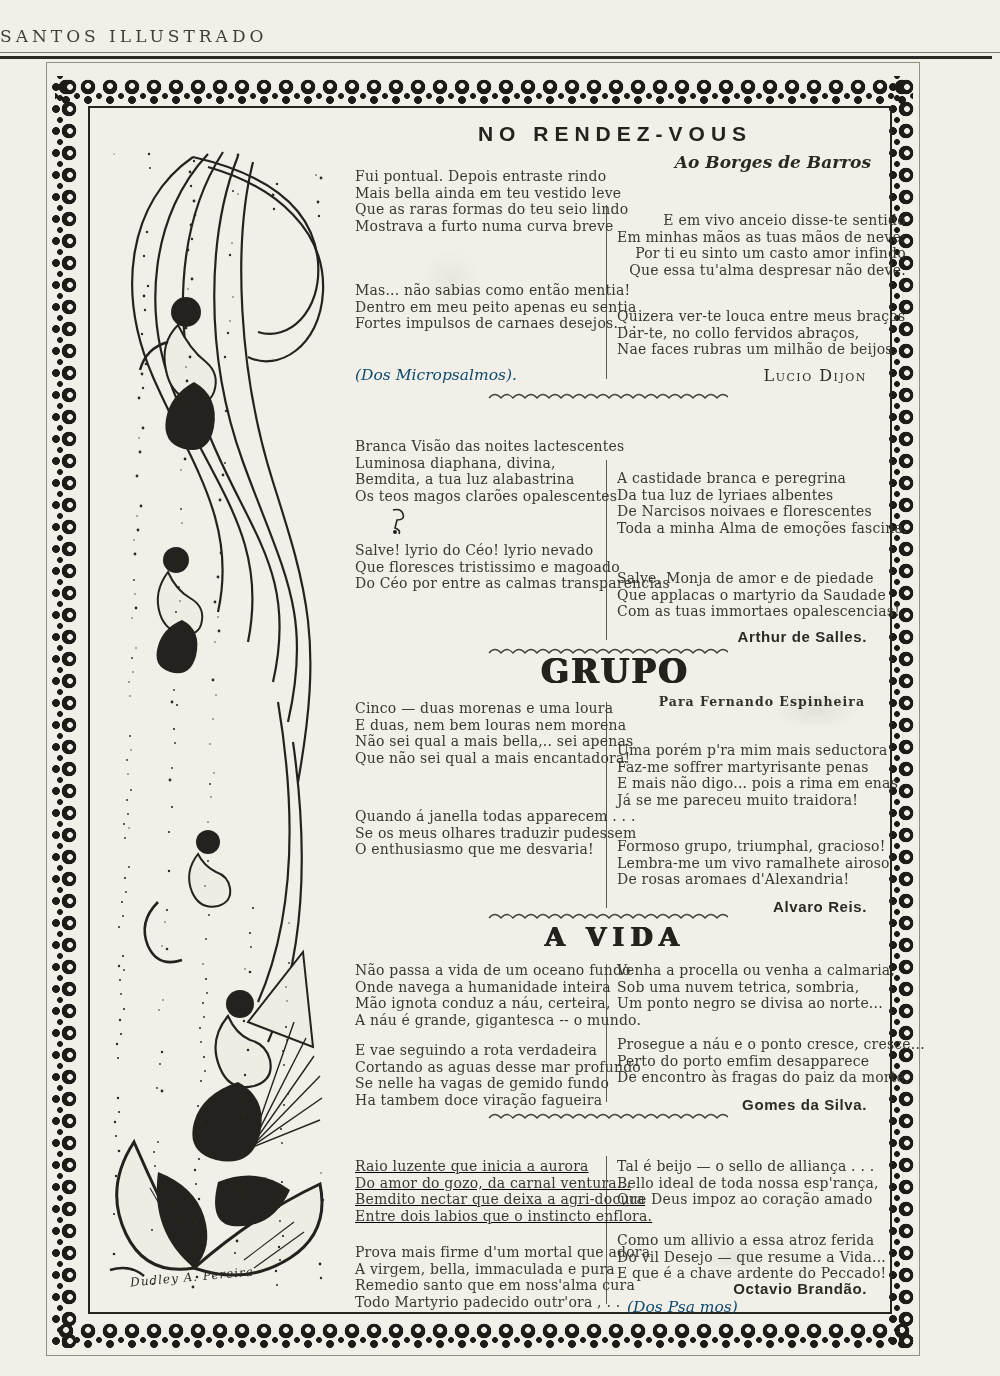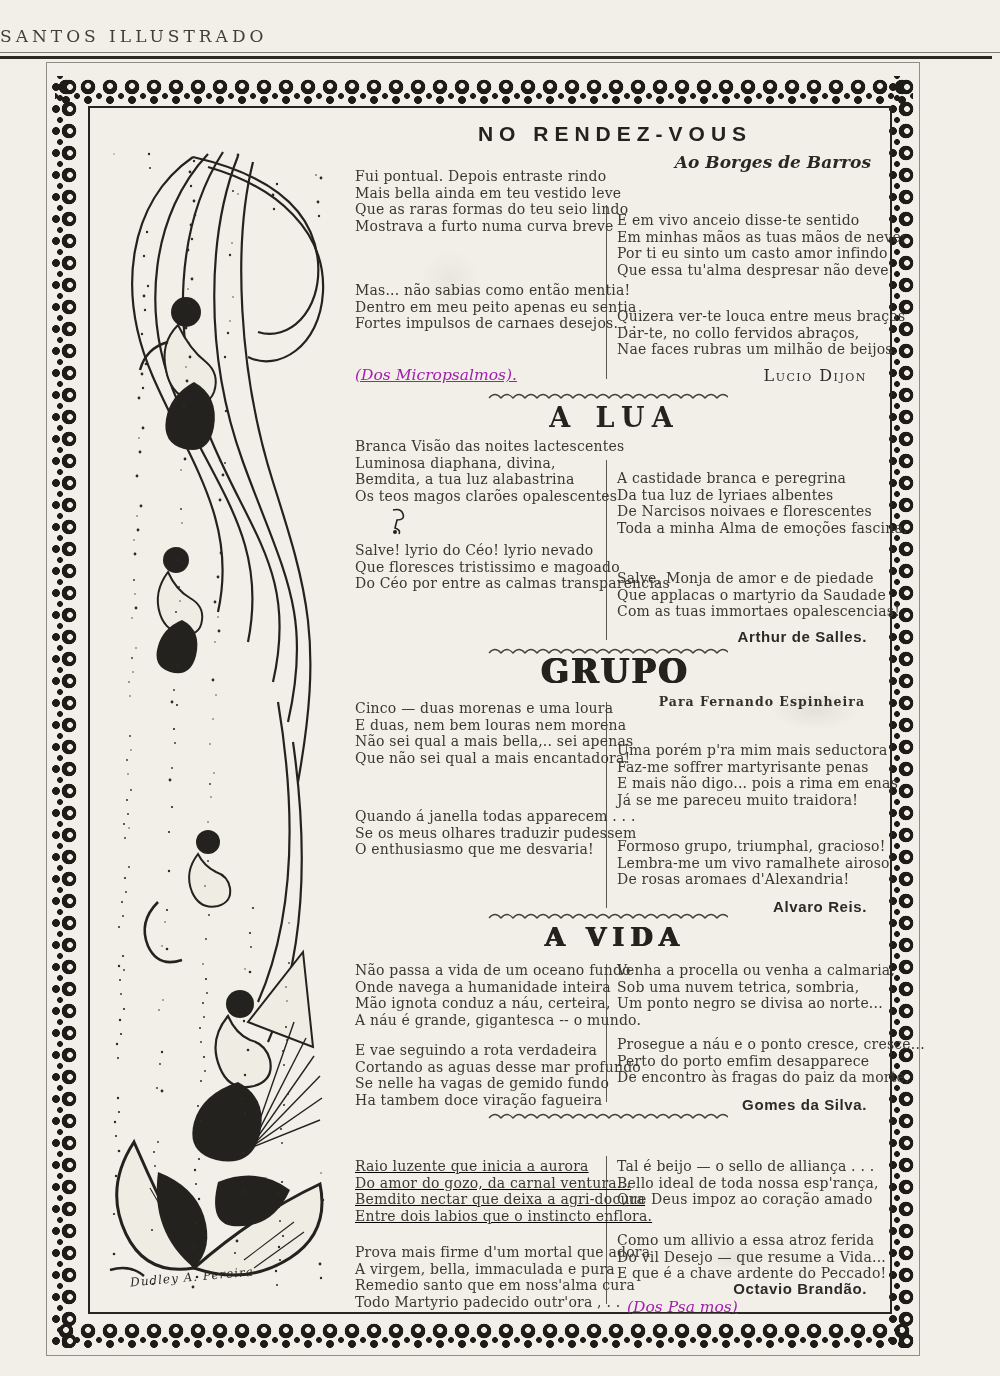--- a/index.html
+++ b/index.html
@@ -53,21 +53,21 @@
   .t3{font:bold 33px "DejaVu Serif",serif;letter-spacing:2px;text-shadow:0.7px 0 currentColor,-0.7px 0 currentColor;}
   .t4{font:bold 26px "DejaVu Serif",serif;letter-spacing:6px;text-shadow:0.6px 0 currentColor,-0.6px 0 currentColor;}
   .t5{font:bold 20px "DejaVu Serif",serif;letter-spacing:4px;}
   .col-l{position:absolute;left:0;top:0;width:252px;}
   .col-r{position:absolute;left:262px;top:0;width:258px;}
   .stanza{position:absolute;left:0;}
   .line{font:14px/16.6px "DejaVu Serif",serif;color:#3a382f;white-space:nowrap;letter-spacing:0.2px;}
   .vdiv{position:absolute;left:251px;width:1px;background:#5a5850;}
   .sig{position:absolute;right:8px;font:bold 15px "Liberation Sans",sans-serif;color:#2c2a25;letter-spacing:0.6px;white-space:nowrap;margin-left:28px;}
   .sig-sc{position:absolute;right:8px;font:16px "DejaVu Serif",serif;font-variant:small-caps;letter-spacing:1.5px;color:#2e2c26;white-space:nowrap;}
-  .note{position:absolute;font:italic 15.5px "DejaVu Serif",serif;color:#a21caf;white-space:nowrap;text-decoration:underline;}
+  .note{position:absolute;font:italic 15.5px "DejaVu Serif",serif;color:#0c4a6e;white-space:nowrap;}
   .dedic-frak{position:absolute;right:4px;font:bold italic 17px "DejaVu Serif",serif;color:#2a2822;white-space:nowrap;}
   .dedic-sm{position:absolute;right:10px;font:bold 12.5px "DejaVu Serif",serif;letter-spacing:1px;color:#33312a;white-space:nowrap;}
   
   .wave{position:absolute;left:488px;width:240px;height:12px;}
   
   .illus{position:absolute;left:98px;top:142px;width:248px;height:1168px;}
   .illus-sig{
     position:absolute;left:32px;top:1128px;
     font:italic 12px "DejaVu Serif",serif;color:#2c2a24;
     transform:rotate(-5deg);white-space:nowrap;letter-spacing:1px;
@@ -397,41 +397,40 @@
       <div class="line">Mostrava a furto numa curva breve</div>
     </div>
     <div class="stanza" style="top:160px;">
       <div class="line">Mas... não sabias como então mentia!</div>
       <div class="line">Dentro em meu peito apenas eu sentia</div>
       <div class="line">Fortes impulsos de carnaes desejos. . .</div>
     </div>
     <div class="note" style="top:244px;left:0;">(Dos Micropsalmos).</div>
   </div>
   <div class="col-r">
-    <div class="stanza" style="top:90px;">
+    <div class="stanza" style="top:90px;text-align:right;">
       <div class="line">E em vivo anceio disse-te sentido</div>
       <div class="line">Em minhas mãos as tuas mãos de neve:</div>
       <div class="line">Por ti eu sinto um casto amor infindo</div>
       <div class="line">Que essa tu'alma despresar não deve.</div>
     </div>
     <div class="stanza" style="top:186px;">
       <div class="line">Quizera ver-te louca entre meus braços</div>
       <div class="line">Dar-te, no collo fervidos abraços,</div>
       <div class="line">Nae faces rubras um milhão de beijos.</div>
     </div>
   </div>
   <div class="sig-sc" style="top:244px;">Lucio Dijon</div>
 </div>
 
 <svg class="wave" style="top:390px;" viewBox="0 0 240 12">
     <path stroke="#45433c" stroke-width="1.3" fill="none" d="M1 8 q6 -7 12 0 q6 -7 12 0 q6 -7 12 0 q6 -7 12 0 q6 -7 12 0 q6 -7 12 0 q6 -7 12 0 q6 -7 12 0 q6 -7 12 0 q6 -7 12 0 q6 -7 12 0 q6 -7 12 0 q6 -7 12 0 q6 -7 12 0 q6 -7 12 0 q6 -7 12 0 q6 -7 12 0 q6 -7 12 0 q6 -7 12 0 q6 -7 12 0"></path>
   </svg>
 
 <div class="poem" style="top:400px;height:250px;">
-  <div class="ptitle t2" style="top:2px;">A LUA</div>
   <div class="vdiv" style="top:60px;height:180px;"></div>
   <div class="col-l">
     <div class="stanza" style="top:38px;">
       <div class="line">Branca Visão das noites lactescentes</div>
       <div class="line">Luminosa diaphana, divina,</div>
       <div class="line">Bemdita, a tua luz alabastrina</div>
       <div class="line">Os teos magos clarões opalescentes</div>
     </div>
 
     <svg style="position:absolute;left:32px;top:108px;" width="22" height="28" viewBox="0 0 22 28">

